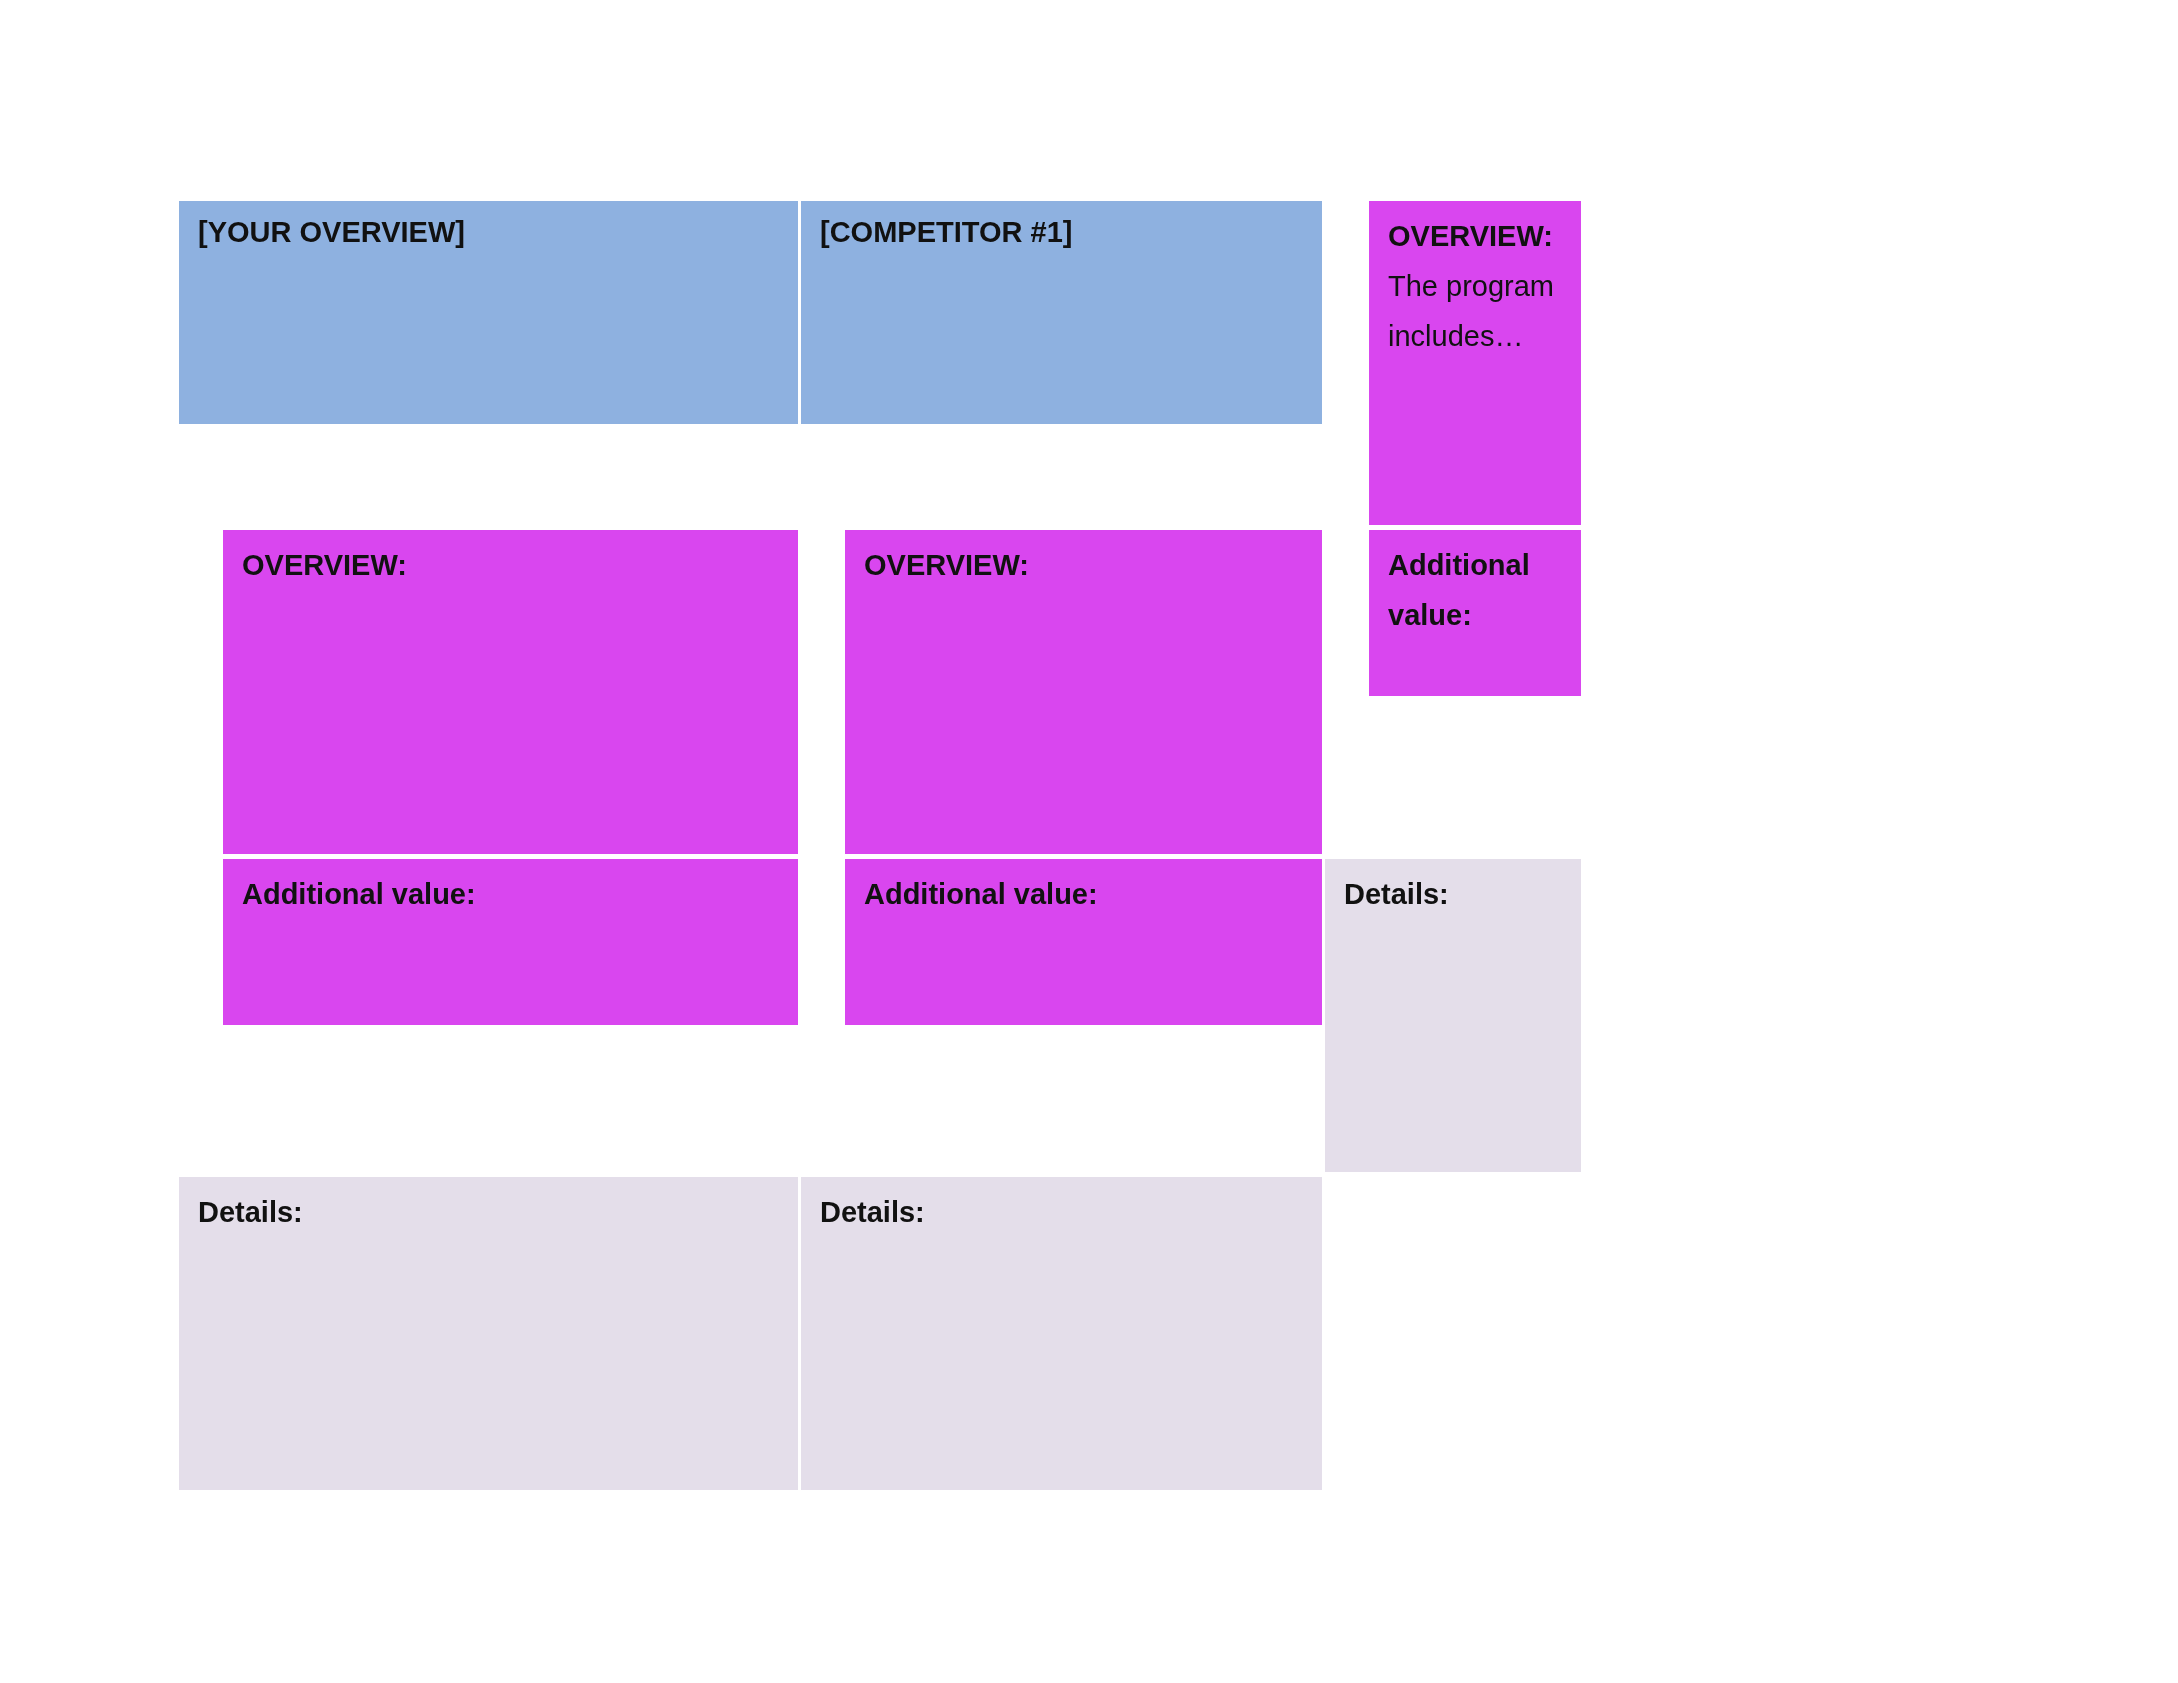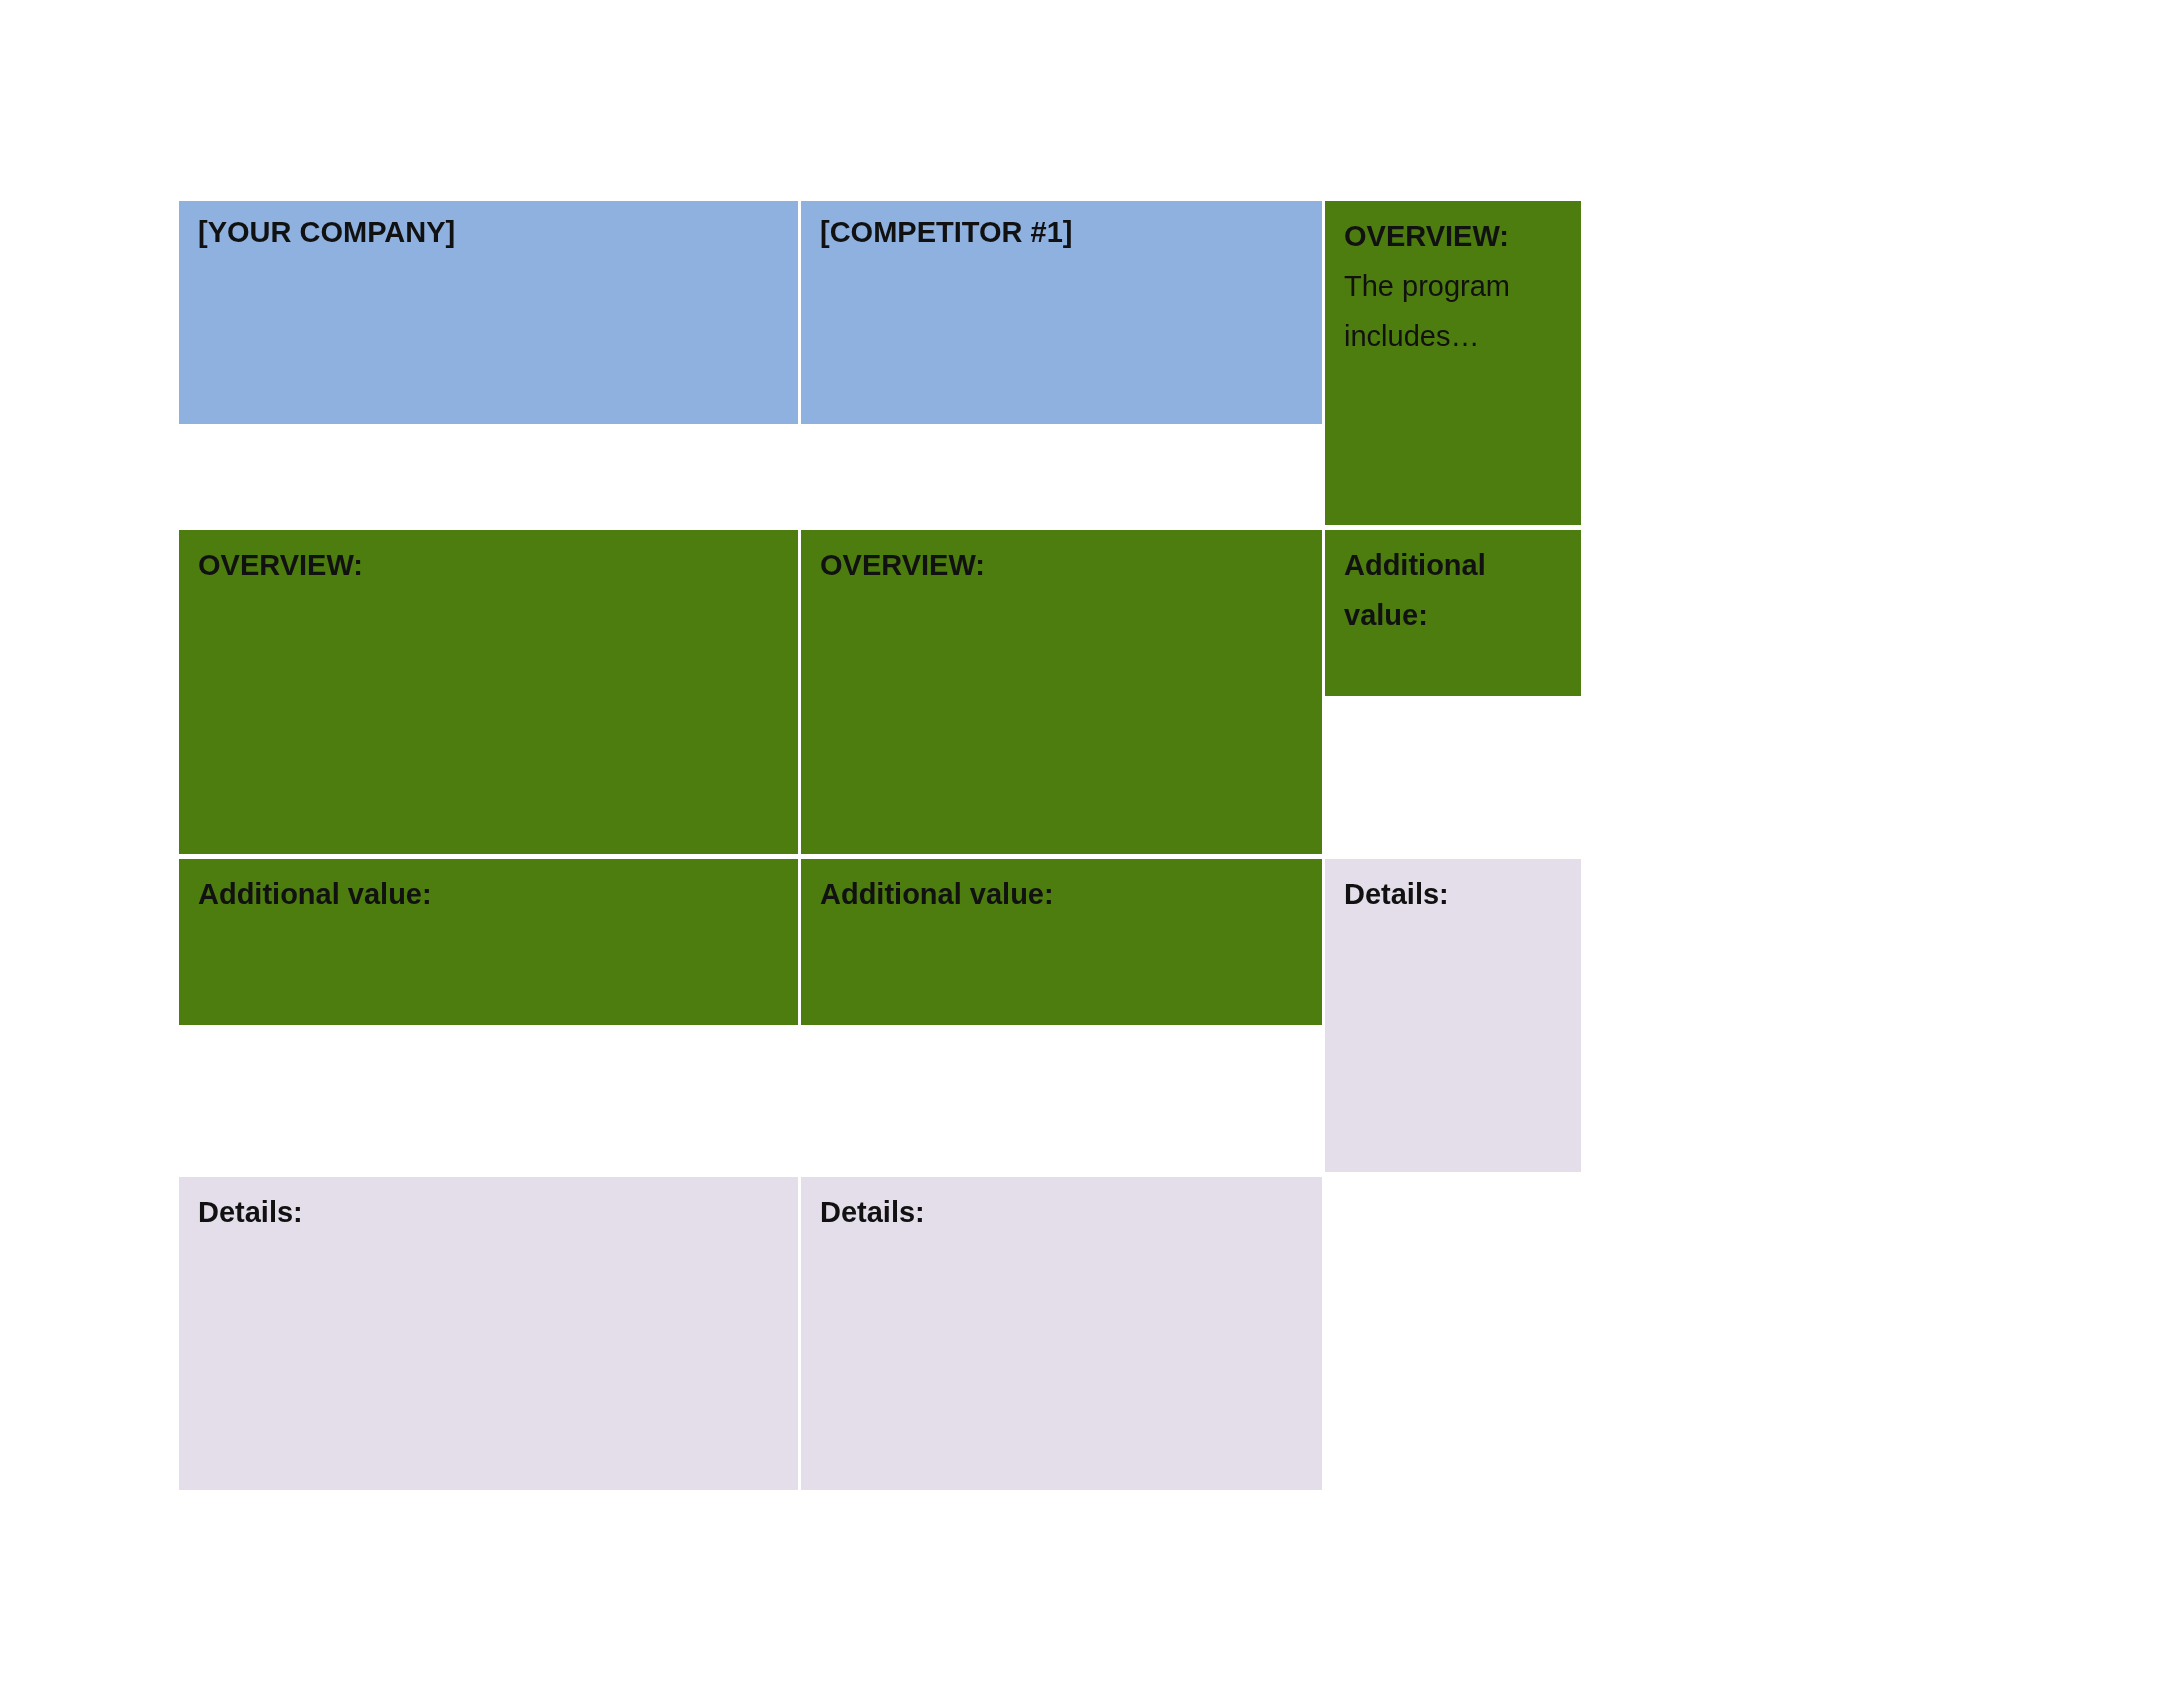--- a/index.html
+++ b/index.html
@@ -3,34 +3,34 @@
 <meta charset="utf-8">
 <style>
   html, body { margin:0; padding:0; background:#ffffff; }
   body { width:2178px; height:1683px; position:relative; overflow:hidden;
          font-family:"Liberation Sans", "DejaVu Sans", sans-serif; color:#111111; }
   .tbl { position:absolute; left:179px; top:201px; width:1402px;
          display:grid; grid-template-columns:619px 521px 256px; column-gap:3px; row-gap:5px;
          background:#ffffff; }
   .cell { box-sizing:border-box; padding:10px 16px 10px 19px; font-size:29px; line-height:50px; }
   .hdr { background:#8EB1E0; height:223px; font-weight:bold; padding-top:6px; }
-  .peach { background:#4d7c0f; }
+  .peach { background:#d946ef;margin-left:44px; }
   .lav { background:#E4DEEA; }
   .r2 { height:324px; }
   .r3 { height:166px; }
   .r4 { height:313px; }
   .label { font-weight:bold; }
   .para { margin-top:28px; display:block; }
 </style>
 </head>
 <body>
 
 <div class="tbl">
 
-  <div class="cell hdr"><span>[YOUR COMPANY]</span></div>
+  <div class="cell hdr"><span>[YOUR OVERVIEW]</span></div>
   <div class="cell hdr"><span>[COMPETITOR #1]</span></div>
 
   <div class="cell peach r2">
     <span class="label">OVERVIEW:</span><span> The program includes…</span>
   </div>
   <div class="cell peach r2">
     <span class="label">OVERVIEW:</span>
   </div>
   <div class="cell peach r2">
     <span class="label">OVERVIEW:</span>

